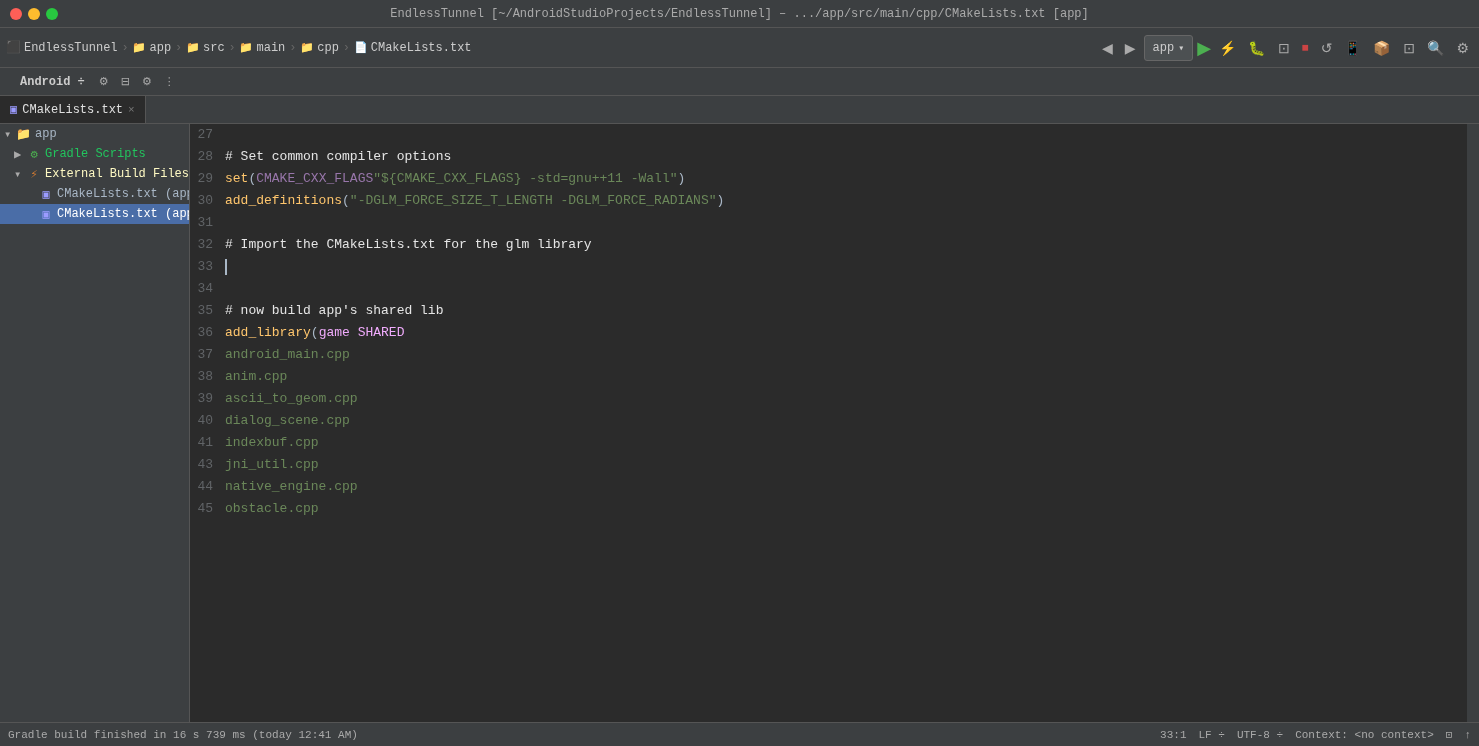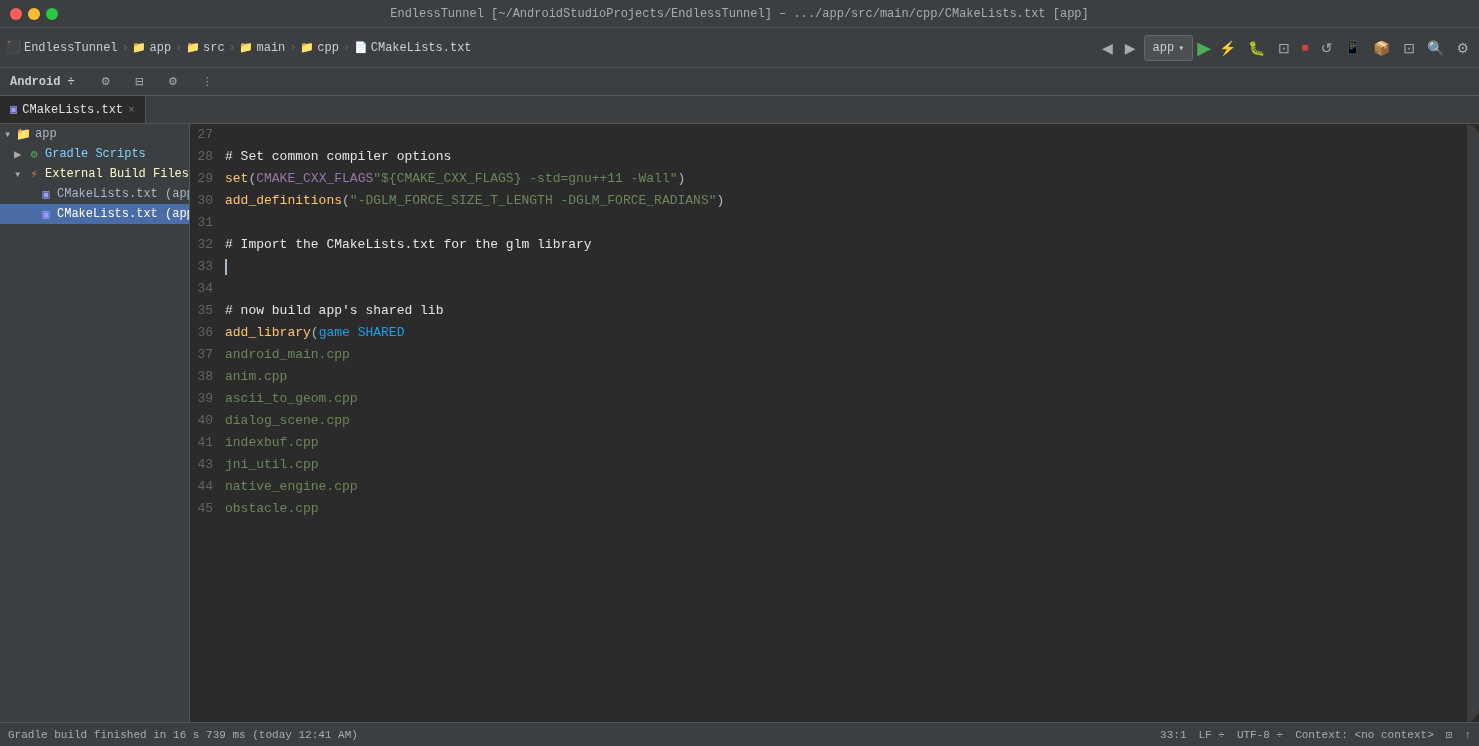--- a/index.html
+++ b/index.html
@@ -101,23 +101,23 @@
       align-items: center;
       gap: 4px;
     }
 
     
     .secondary-toolbar {
       background: #3c3f41;
       height: 28px;
       display: flex;
       align-items: center;
-      padding: 0 10px;
+      padding: 0 20px;
       border-bottom: 1px solid #555;
-      gap: 16px;
+      gap: 4px;
     }
     .secondary-btn {
       background: none;
       border: none;
       color: #aaa;
       cursor: pointer;
       font-size: 11px;
       padding: 2px 4px;
       display: flex;
       align-items: center;
@@ -201,29 +201,28 @@
       flex: 1;
       background: #2b2b2b;
       overflow: hidden;
       display: flex;
       flex-direction: column;
     }
     .code-container {
       display: flex;
       overflow-y: auto;
       height: 100%;
-      border-radius: 14px;
     }
     .line { display: flex; align-items: baseline; }
     .ln { color: #606366; min-width: 35px; text-align: right; padding-right: 12px; line-height: 22px; flex-shrink: 0; } 
     .fn { color: #ffc66d; } 
     .cm { color: #e5e5e5; } 
     .str { color: #6a8759; } 
     .var { color: #9876aa; } 
-    .arg { color: #0ea5e9; } 
+    .arg { color: #f0abfc; } 
     .plain { color: #a9b7c6; }
     .srcfile { color: #6a8759; } 
 
     
     .code-container::-webkit-scrollbar { width: 8px; }
     .code-container::-webkit-scrollbar-track { background: #3c3f41; }
     .code-container::-webkit-scrollbar-thumb { background: #555; border-radius: 4px; }
 
     
     .right-gutter {
@@ -335,21 +334,21 @@
 
     <div class="tree-item" style="padding-left:4px;">
       <span class="tree-arrow">▾</span>
       <span class="tree-icon icon-folder">📁</span>
       <span style="color:#a9b7c6;">app</span>
     </div>
 
     <div class="tree-item indent-1">
       <span class="tree-arrow">▶</span>
       <span class="tree-icon" style="color:#4CAF50;">⚙</span>
-      <span style="color:#7dd3fc;">Gradle Scripts</span>
+      <span style="color:#22c55e;">Gradle Scripts</span>
     </div>
 
     <div class="tree-item indent-1">
       <span class="tree-arrow">▾</span>
       <span class="tree-icon" style="color:#cc7832;">⚡</span>
       <span style="color:#fef9c3;">External Build Files</span>
     </div>
 
     <div class="tree-item indent-2">
       <span class="tree-arrow" style="visibility:hidden;">▶</span>

